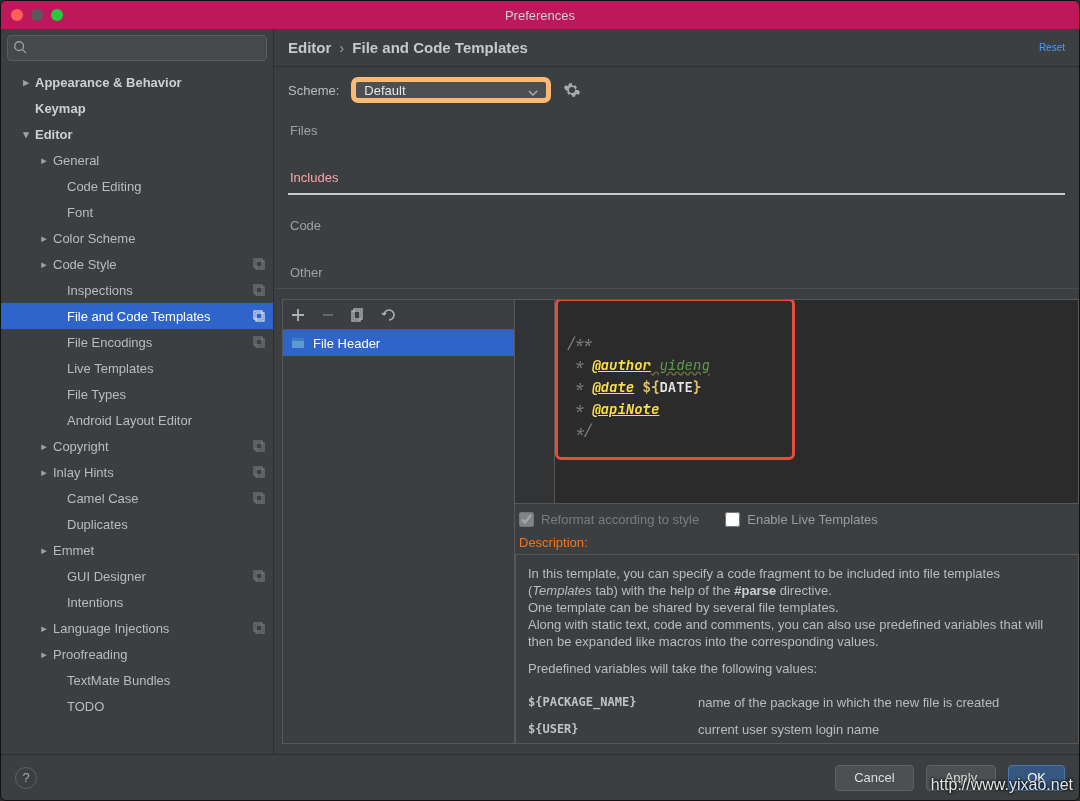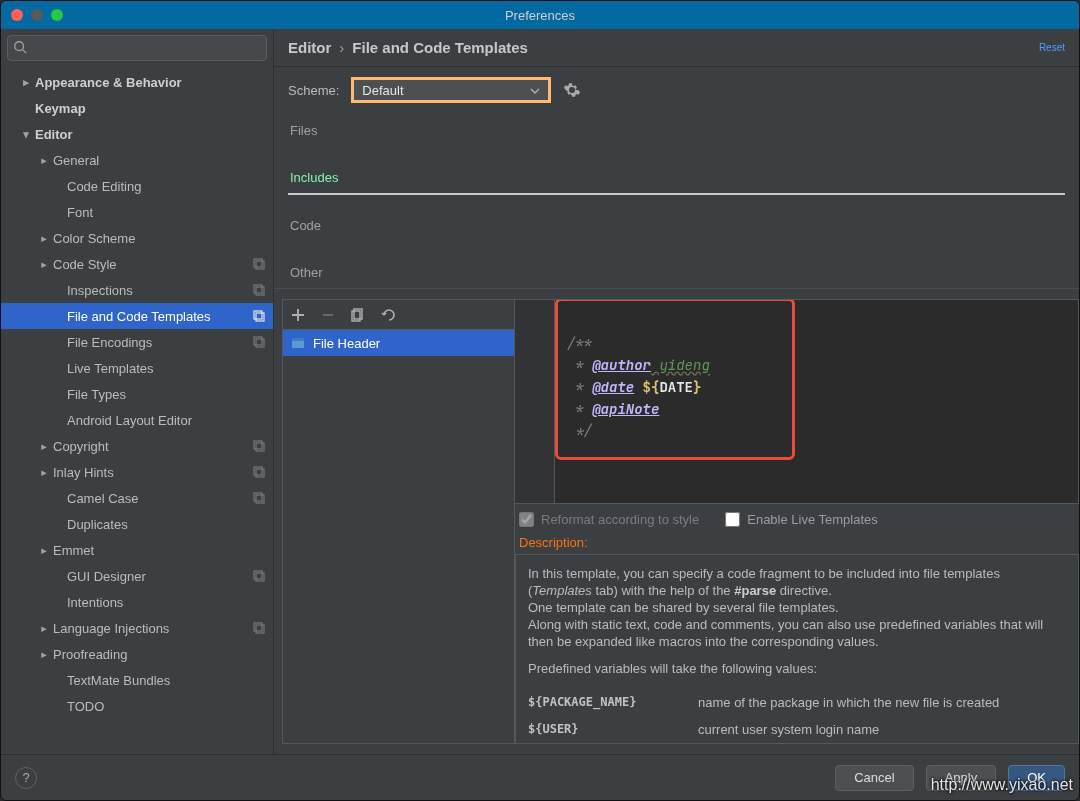--- a/index.html
+++ b/index.html
@@ -1,18 +1,18 @@
 <!DOCTYPE html>
 <html><head>
 <meta charset="utf-8">
 <style>
   * { box-sizing: border-box; margin: 0; padding: 0; }
   html, body { width: 1080px; height: 801px; background: #2b2b2b; font-family: -apple-system, "Helvetica Neue", Arial, sans-serif; color: #bbbbbb; font-size: 13px; overflow: hidden; }
   .window { width: 1080px; height: 801px; background: #3c3f41; display: flex; flex-direction: column; border: 1px solid #111; border-radius: 6px; overflow: hidden; position: relative; }
-  .titlebar { height: 28px; background: #0369a1; display: flex; align-items: center; position: relative; }
+  .titlebar { height: 28px; background: #be185d; display: flex; align-items: center; position: relative; }
   .traffic-lights { display: flex; gap: 8px; padding-left: 10px; }
   .tl { width: 12px; height: 12px; border-radius: 50%; }
   .tl.red{background:#ff5f57;} .tl.yellow{background:#5a5a5a;} .tl.green{background:#28c840;}
   .title-title { position:absolute; left:0; right:0; text-align:center; color:#cfcfcf; font-weight:500; font-size:13px;}
   .body { flex:1; display:flex; min-height:0; }
   .sidebar { width:273px; background:#3c3f41; border-right:1px solid #2d2f30; display:flex; flex-direction:column; min-height:0;}
   .searchwrap { padding:6px 6px 4px 6px; }
   .search { position:relative; }
   .search input{ width:100%; height:26px; background:#45494a; border:1px solid #5a5d5f; border-radius:4px; color:#bbb; padding:2px 6px 2px 24px; font-size:13px; }
   .search .icon{ position:absolute; left:6px; top:5px; color:#9aa0a3; }
@@ -25,40 +25,40 @@
   .titem.top{ font-weight:600; color:#cfcfcf; }
   .titem.sel{ background:#2f65ca; color:#fff; }
   .titem.sel .cfg{ color:#e6e6e6;}
   .d0{padding-left:18px;} .d1{padding-left:36px;} .d2{padding-left:50px;}
   .main{ flex:1; display:flex; flex-direction:column; min-height:0;}
   .crumbs{ height:38px; display:flex; align-items:center; padding:0 14px; color:#c8c8c8; font-size:15px; font-weight:600; border-bottom:1px solid #2d2f30;}
   .crumbs .sep{ margin:0 8px; color:#9b9e9f; font-weight:400;}
   .reset{ margin-left:auto; color:#4a9eff; font-weight:500; font-size:10px; cursor:pointer;}
   .scheme-row{ display:flex; align-items:center; gap:12px; padding:10px 14px 6px 14px; }
   .scheme-row label{ color:#bbb; }
-  .scheme-select{ width:200px; height:26px; background:#4c5052; border:3px solid #fdba74; border-radius:0; color:#e6e6e6; padding:2px 24px 2px 8px; display:flex; align-items:center; position:relative; }
+  .scheme-select{ width:200px; height:26px; background:#4c5052; border:5px solid #fdba74; border-radius:7px; color:#e6e6e6; padding:2px 24px 2px 8px; display:flex; align-items:center; position:relative; }
   .scheme-select .chev{ position:absolute; right:8px; top:6px; color:#aeb2b4; }
   .gear{ color:#a6abad; }
   .tabs{ display:flex; gap:20px; padding:10px 14px 0 14px; border-bottom:1px solid #4a4d4f;flex-direction:column; }
   .tab{ padding:4px 2px 8px 2px; color:#9ea1a3; cursor:pointer; }
-  .tab.active{ color:#86efac; border-bottom:2px solid #c9c9c9; margin-bottom:-1px; }
+  .tab.active{ color:#fca5a5; border-bottom:2px solid #c9c9c9; margin-bottom:-1px; }
   .content{ flex:1; display:flex; min-height:0; padding:10px 0 10px 8px; gap:0;}
   .leftlist{ width:233px; background:#3c3f41; border:1px solid #555759; display:flex; flex-direction:column;}
   .toolbar{ height:30px; display:flex; align-items:center; gap:12px; padding:0 8px; border-bottom:1px solid #555759;}
   .toolbar .ico{ color:#aeb2b4; width:18px; text-align:center; }
   .toolbar .ico.dis{ color:#6b6f71; }
   .listbody{ flex:1; overflow:auto;}
   .listitem{ height:26px; display:flex; align-items:center; padding-left:8px; gap:6px; background:#2f65ca; color:#fff; font-size:13px; }
   .listitem .fi{ width:16px; height:14px; display:inline-block;}
   .rightpane{ flex:1; display:flex; flex-direction:column; min-width:0;}
   .codewrap{ flex:1; position:relative; border:1px solid #555759; border-left:none; display:flex; min-height:0;}
   .gutter{ width:40px; background:#313335; border-right:1px solid #555759;}
   .code{ flex:1; background:#2b2b2b; font-family:"JetBrains Mono","Menlo","Consolas",monospace; font-size:14px; line-height:22px; padding:10px 12px; color:#a9b7c6; white-space:pre; overflow:auto;}
   .code .cm{ color:#808080; font-style:italic;}
-  .code .tag{ color:#c4b5fd; font-style:italic; text-decoration:underline; font-weight:600;}
+  .code .tag{ color:#fde047; font-style:italic; text-decoration:underline; font-weight:600;}
   .code .txt{ color:#629755; font-style:italic; text-decoration-line:underline; text-decoration-style:wavy; text-decoration-color:#696d45;}
   .code .var{ color:#e6e6e6; font-weight:600; }
   .code .br{ color:#e0c46c; font-weight:600; }
   .highlight-box{ position:absolute; left:0px; top:-2px; width:240px; height:162px; border:3px solid #e74c3c; border-radius:6px; pointer-events:none; }
   .below-code{ display:flex; align-items:flex-end; gap:26px; padding:8px 4px 8px 4px; }
   .chk{ display:flex; align-items:center; gap:7px; color:#9a9d9e; }
   .chk input{ width:15px; height:15px; accent-color:#2f65ca;}
   .chk.dis{ opacity:0.65; }
   .desc-lbl{ padding:0 4px 4px 4px; color:#f97316; }
   .descbox{ flex:0 0 190px; overflow:auto; border:1px solid #555759; background:#3c3f41; margin:0 0 0 0; padding:10px 12px; font-size:13px; line-height:17px; color:#b7bcbf; }

